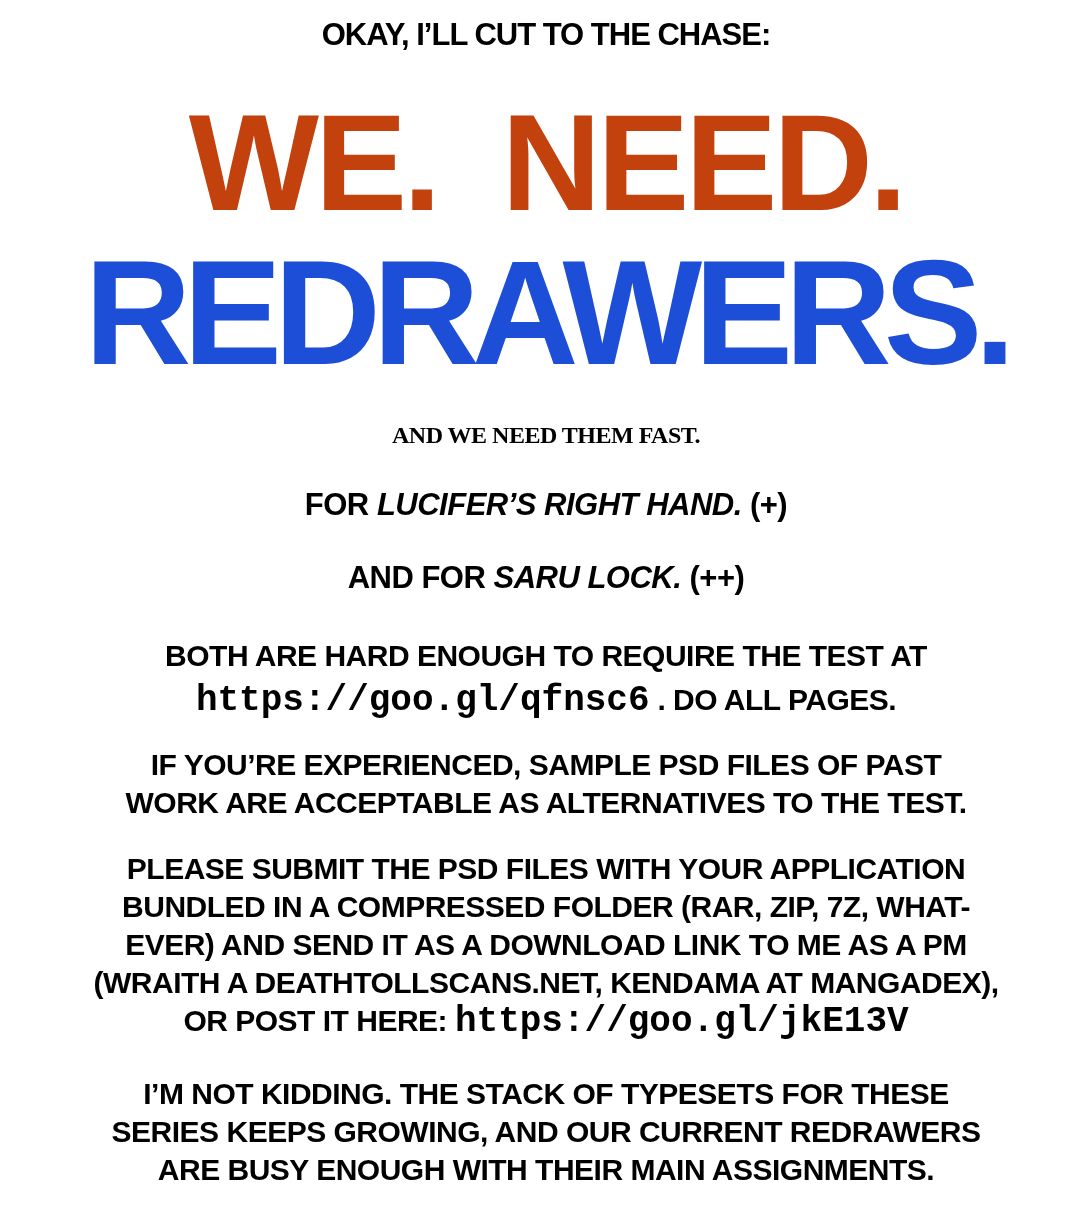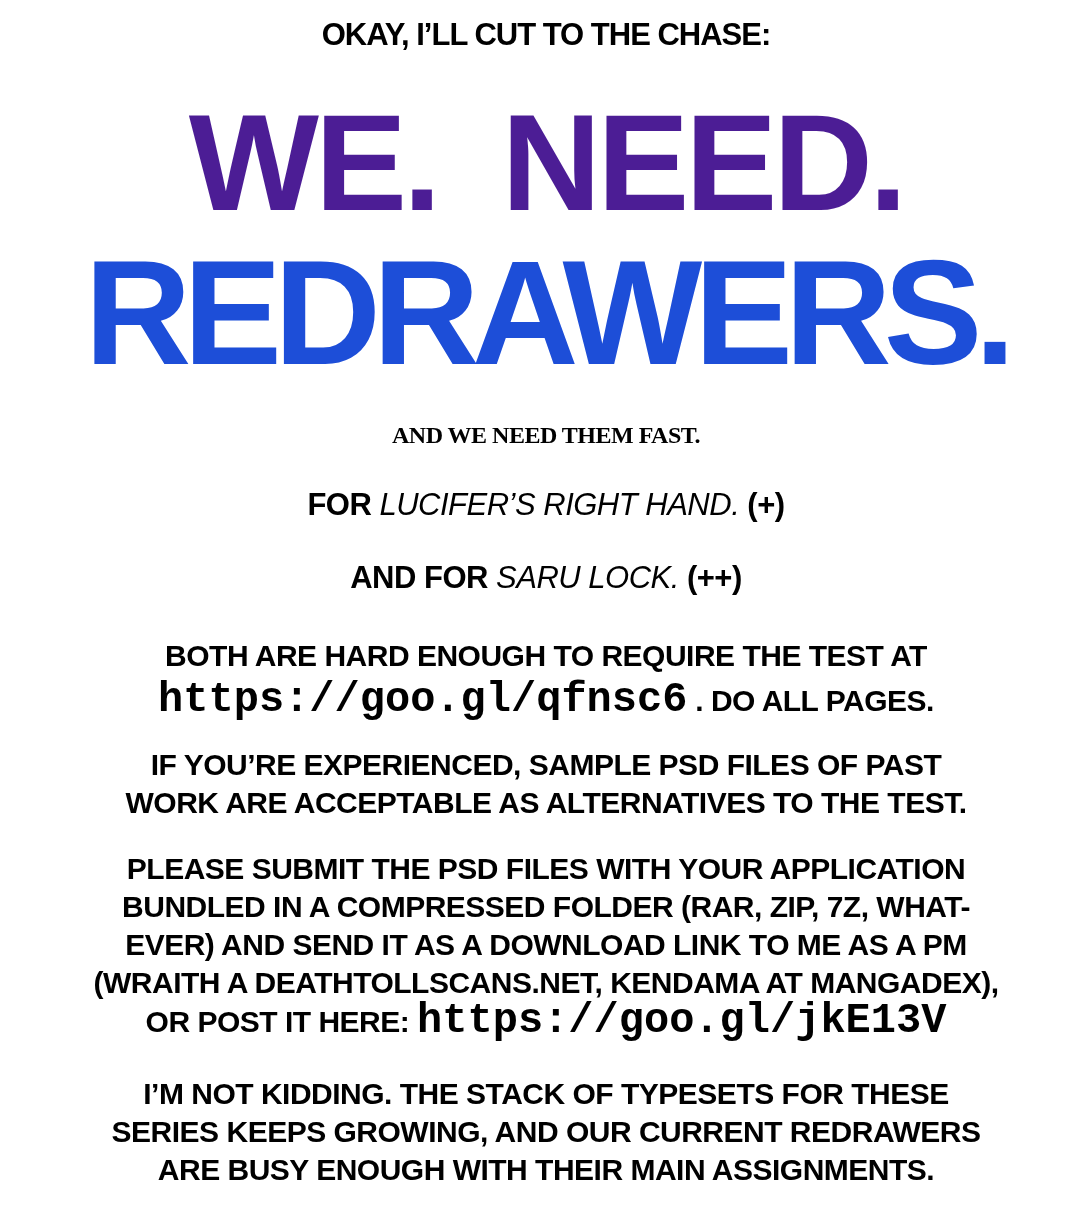--- a/index.html
+++ b/index.html
@@ -27,21 +27,21 @@
     font-size: 31px;
     letter-spacing: -1px;
     line-height: 1.2;
   }
   .headline-black {
     margin-top: 40px;
     font-size: 138px;
     line-height: 1;
     letter-spacing: -4px;
     word-spacing: 30px;
-    color: #4c1d95;
+    color: #c2410c;
   }
   .headline-red {
     margin-top: 8px;
     font-size: 148px;
     line-height: 1;
     letter-spacing: -8px;
     color: #1d4ed8;
   }
   .urgency {
     margin-top: 34px;
@@ -51,35 +51,35 @@
     font-family: Liberation Serif, serif;
   }
   .series-line {
     margin-top: 36px;
     font-size: 31px;
     letter-spacing: -0.5px;
     line-height: 1.2;
   }
   .series-title {
     font-style: italic;
-    font-weight: 400;
+    font-weight: 700;
   }
   .para {
     font-size: 30px;
     letter-spacing: -0.5px;
     line-height: 38px;
   }
   .test-block   { margin-top: 38px; line-height: 44px; }
   .exp-block    { margin-top: 23px; }
   .submit-block { margin-top: 28px; }
   .close-block  { margin-top: 34px; }
   .mono {
     font-family: "Liberation Mono", "DejaVu Sans Mono", monospace;
     font-weight: bold;
-    font-size: 42px;
+    font-size: 36px;
     letter-spacing: 0;
   }
 </style>
 </head>
 <body>
 
 <div class="page">
 
   <div class="line intro">OKAY, I’LL CUT TO THE CHASE:</div>
 

